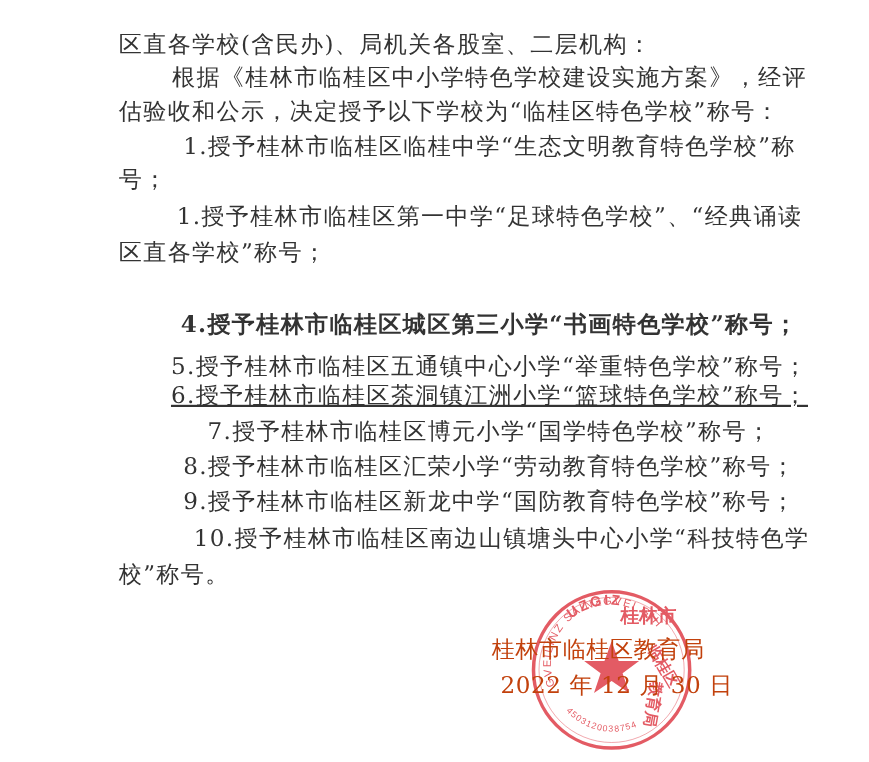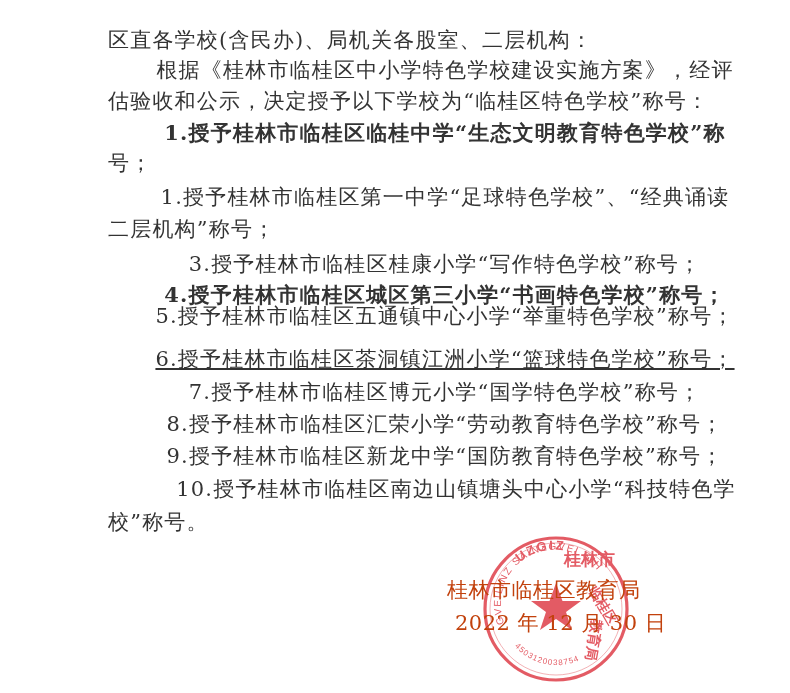--- a/index.html
+++ b/index.html
@@ -56,29 +56,28 @@
 </head>
 <body>
 
 <div class="page">
 
   <div class="line" style="top:24px;">区直各学校(含民办)、局机关各股室、二层机构：</div>
 
   <div class="line indent" style="top:54px;">根据《桂林市临桂区中小学特色学校建设实施方案》，经评</div>
   <div class="line" style="top:85px;">估验收和公示，决定授予以下学校为“临桂区特色学校”称号：</div>
 
-  <div class="line indent" style="top:117px;font-weight:bold;">1.授予桂林市临桂区临桂中学“生态文明教育特色学校”称</div>
+  <div class="line indent" style="top:117px;">1.授予桂林市临桂区临桂中学“生态文明教育特色学校”称</div>
   <div class="line" style="top:147px;">号；</div>
 
   <div class="line indent" style="top:181px;">1.授予桂林市临桂区第一中学“足球特色学校”、“经典诵读</div>
-  <div class="line" style="top:213px;">二层机构”称号；</div>
+  <div class="line" style="top:213px;">区直各学校”称号；</div>
 
-  <div class="line indent" style="top:248px;">3.授予桂林市临桂区桂康小学“写作特色学校”称号；</div>
   <div class="line indent" style="top:279px;font-weight:bold;">4.授予桂林市临桂区城区第三小学“书画特色学校”称号；</div>
-  <div class="line indent" style="top:300px;">5.授予桂林市临桂区五通镇中心小学“举重特色学校”称号；</div>
+  <div class="line indent" style="top:317px;">5.授予桂林市临桂区五通镇中心小学“举重特色学校”称号；</div>
   <div class="line indent" style="top:343px;text-decoration:underline;">6.授予桂林市临桂区茶洞镇江洲小学“篮球特色学校”称号；</div>
   <div class="line indent" style="top:376px;">7.授予桂林市临桂区博元小学“国学特色学校”称号；</div>
   <div class="line indent" style="top:408px;">8.授予桂林市临桂区汇荣小学“劳动教育特色学校”称号；</div>
   <div class="line indent" style="top:440px;">9.授予桂林市临桂区新龙中学“国防教育特色学校”称号；</div>
   <div class="line indent" style="top:473px;margin-left:11px;">10.授予桂林市临桂区南边山镇塘头中心小学“科技特色学</div>
   <div class="line" style="top:506px;">校”称号。</div>
 
   <div class="stamp">
     <svg width="148" height="148" viewBox="0 0 148 148">
       <defs>

